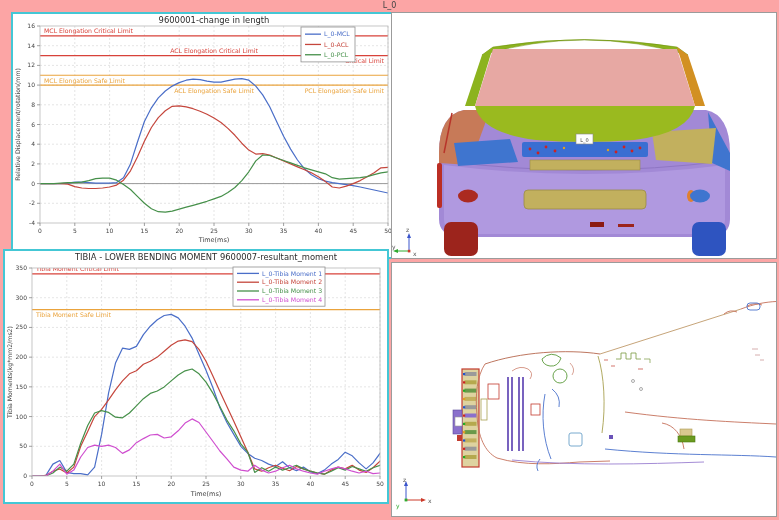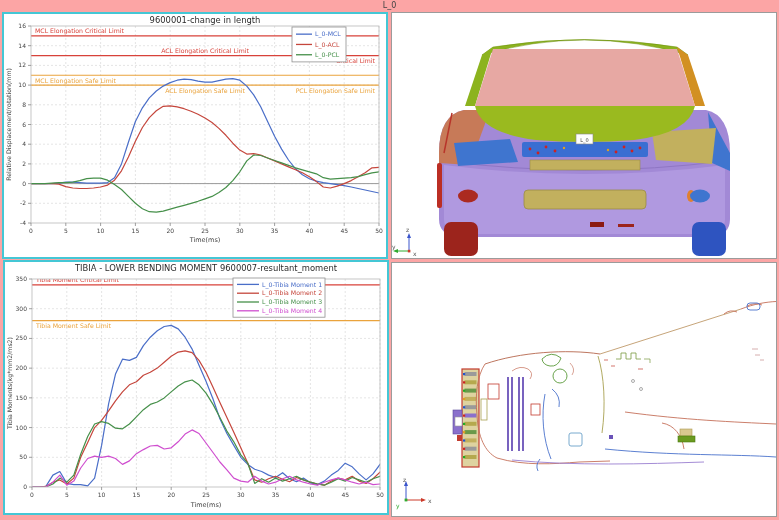--- a/index.html
+++ b/index.html
@@ -12,21 +12,21 @@
   .plain{border:1px solid #9b9b9b;}
   .panel svg{display:block;width:100%;height:100%;}
   svg text{font-family:"DejaVu Sans",sans-serif;}
 </style>
 </head>
 <body>
 
 <div class="screen">
   <div class="topbar">L_0</div>
 
-  <div class="panel sel" style="left:2px;top:12px;width:386px;height:247px;">
+  <div class="panel sel" style="left:11px;top:12px;width:386px;height:247px;">
     <svg id="chart0" viewBox="0 0 382 243" preserveAspectRatio="none">
         <defs>
           <clipPath id="clipA">
             <rect x="27" y="12" width="348" height="197"></rect>
           </clipPath>
         </defs>
         <rect x="0" y="0" width="382" height="243" fill="#ffffff"></rect>
         <line x1="61.800000000000004" y1="12" x2="61.800000000000004" y2="209" stroke="#dadada" stroke-width="0.7" stroke-dasharray="2,2"></line>
         <line x1="96.60000000000001" y1="12" x2="96.60000000000001" y2="209" stroke="#dadada" stroke-width="0.7" stroke-dasharray="2,2"></line>
         <line x1="131.39999999999998" y1="12" x2="131.39999999999998" y2="209" stroke="#dadada" stroke-width="0.7" stroke-dasharray="2,2"></line>
@@ -115,21 +115,21 @@
         <rect x="288" y="13" width="54" height="34.900000000000006" fill="#ffffff" stroke="#909090" stroke-width="0.8"></rect>
         <line x1="292" y1="20.15" x2="308" y2="20.15" stroke="#4a6ec8" stroke-width="1.3"></line>
         <text x="311" y="22.349999999999998" font-size="6.2" fill="#4a6ec8">L_0-MCL</text>
         <line x1="292" y1="30.450000000000003" x2="308" y2="30.450000000000003" stroke="#c5463c" stroke-width="1.3"></line>
         <text x="311" y="32.650000000000006" font-size="6.2" fill="#c5463c">L_0-ACL</text>
         <line x1="292" y1="40.75" x2="308" y2="40.75" stroke="#46904a" stroke-width="1.3"></line>
         <text x="311" y="42.95" font-size="6.2" fill="#46904a">L_0-PCL</text>
       </svg>
   </div>
 
-  <div class="panel sel" style="left:3px;top:260px;width:386px;height:255px;">
+  <div class="panel sel" style="left:3px;top:249px;width:386px;height:255px;">
     <svg id="chart1" viewBox="0 0 382 251" preserveAspectRatio="none">
         <defs>
           <clipPath id="clipB">
             <rect x="27" y="17" width="348" height="208"></rect>
           </clipPath>
         </defs>
         <rect x="0" y="0" width="382" height="251" fill="#ffffff"></rect>
         <line x1="61.800000000000004" y1="17" x2="61.800000000000004" y2="225" stroke="#dadada" stroke-width="0.7" stroke-dasharray="2,2"></line>
         <line x1="96.60000000000001" y1="17" x2="96.60000000000001" y2="225" stroke="#dadada" stroke-width="0.7" stroke-dasharray="2,2"></line>
         <line x1="131.39999999999998" y1="17" x2="131.39999999999998" y2="225" stroke="#dadada" stroke-width="0.7" stroke-dasharray="2,2"></line>

